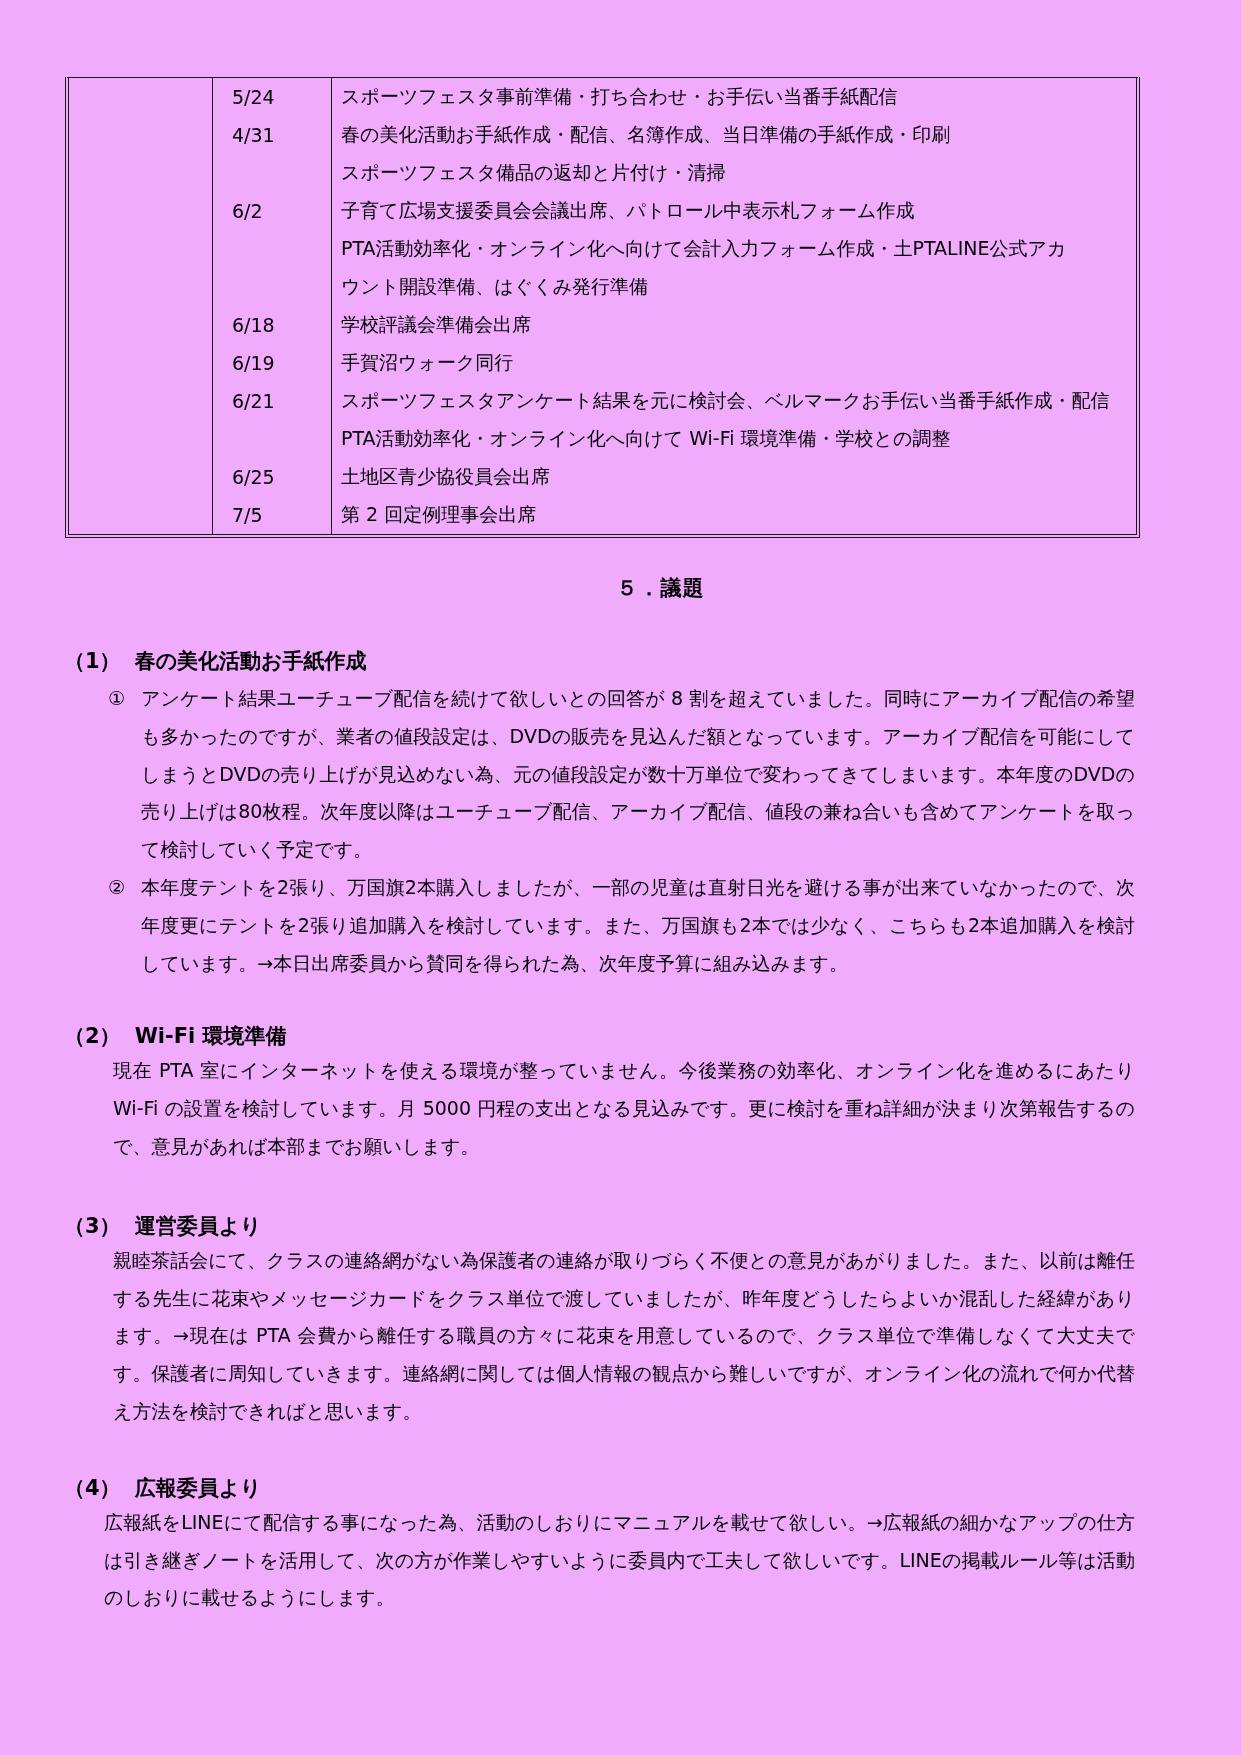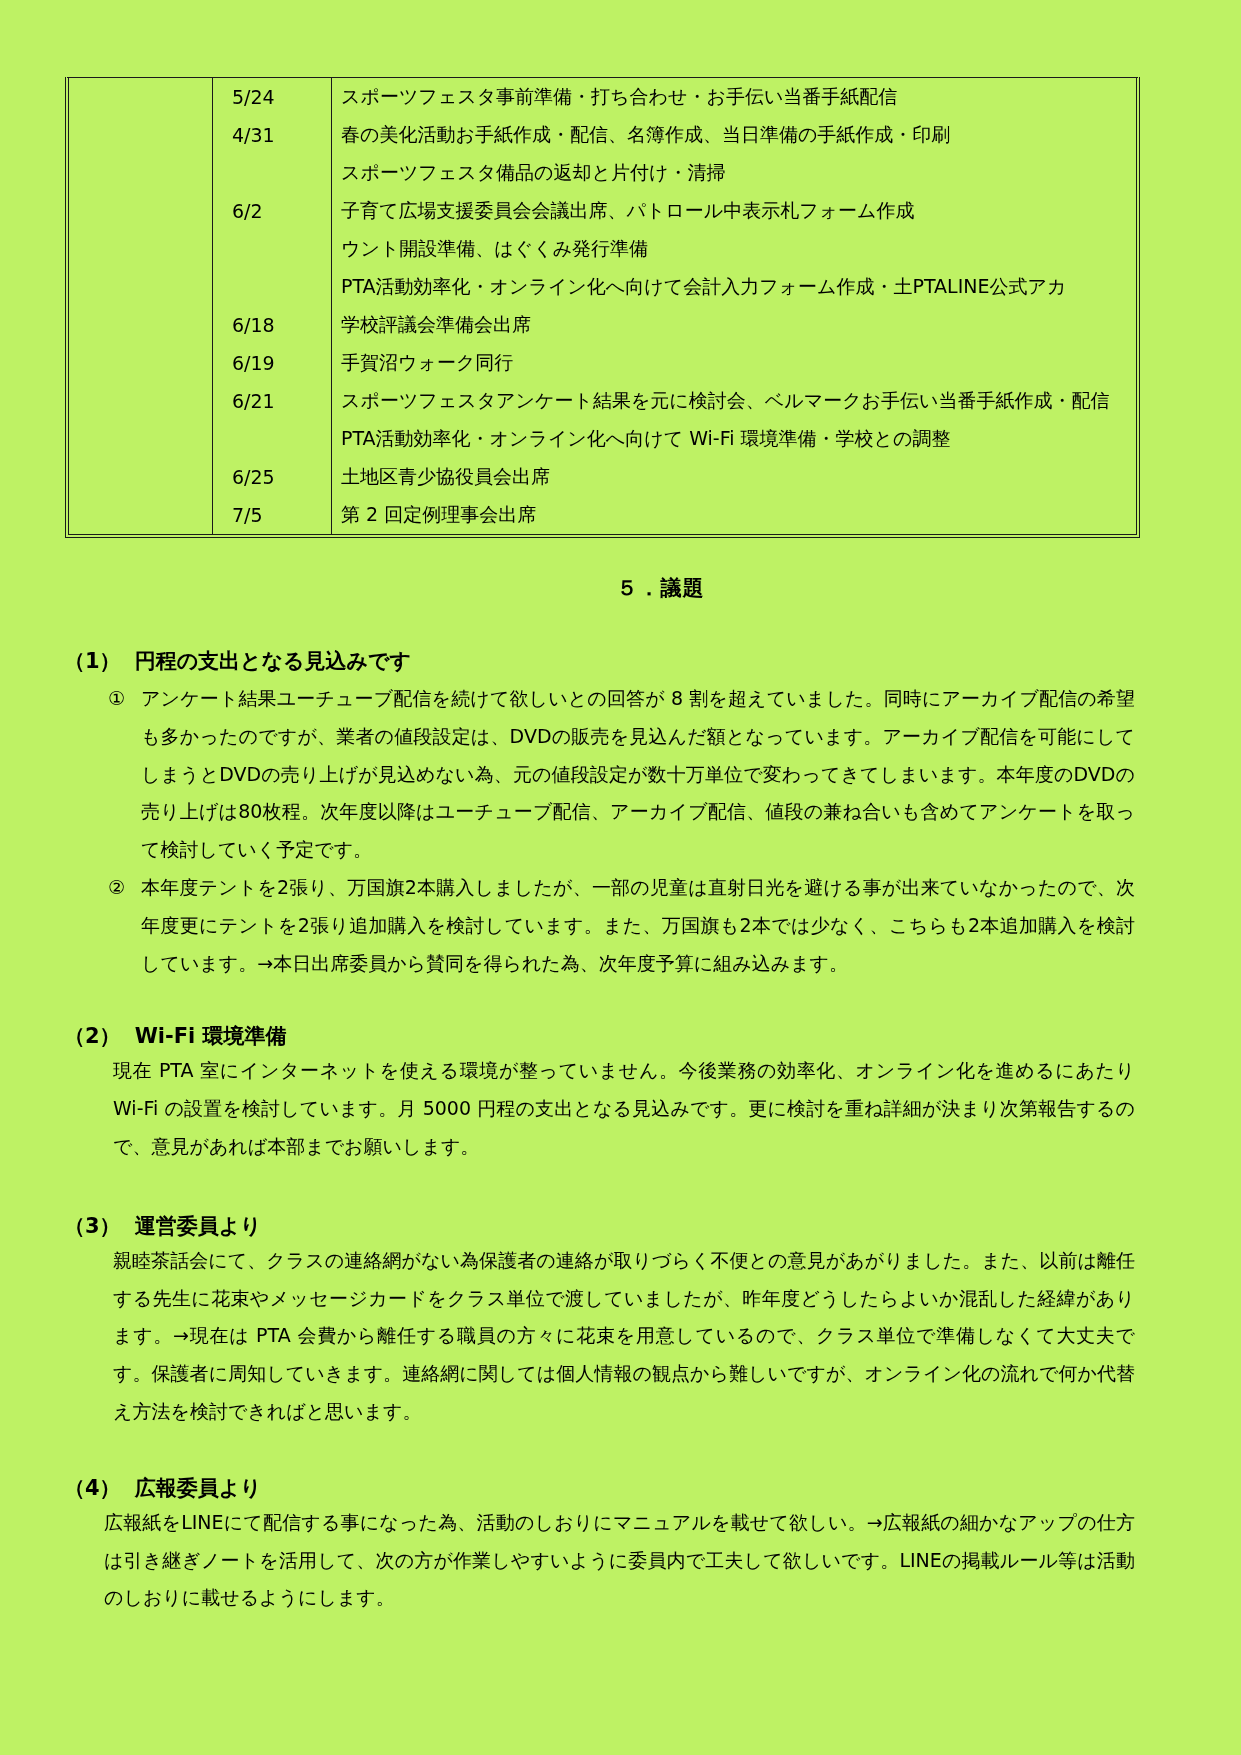--- a/index.html
+++ b/index.html
@@ -1,20 +1,20 @@
 <!DOCTYPE html>
 <html><head>
 <meta charset="utf-8">
 <style>
   html,body { margin:0; padding:0; background:#888; }
   .page {
     position:relative;
     width:1241px; height:1755px;
     margin:0 auto;
-    background:#bef264;
+    background:#f0abfc;
     color:#000000;
     font-family:"DejaVu Sans","Liberation Sans",sans-serif;
     font-size:19px;
     overflow:hidden;
   }
 
   
   .activity-table {
     margin:77px 0 0 65px;
     width:1075px;
@@ -95,26 +95,26 @@
       <div class="t-cell-activity">スポーツフェスタ備品の返却と片付け・清掃</div>
     </div>
     <div class="t-row">
       <div class="t-cell-blank"></div>
       <div class="t-cell-date">6/2</div>
       <div class="t-cell-activity">子育て広場支援委員会会議出席、パトロール中表示札フォーム作成</div>
     </div>
     <div class="t-row">
       <div class="t-cell-blank"></div>
       <div class="t-cell-date"></div>
-      <div class="t-cell-activity">ウント開設準備、はぐくみ発行準備</div>
+      <div class="t-cell-activity">PTA活動効率化・オンライン化へ向けて会計入力フォーム作成・土PTALINE公式アカ</div>
     </div>
     <div class="t-row">
       <div class="t-cell-blank"></div>
       <div class="t-cell-date"></div>
-      <div class="t-cell-activity">PTA活動効率化・オンライン化へ向けて会計入力フォーム作成・土PTALINE公式アカ</div>
+      <div class="t-cell-activity">ウント開設準備、はぐくみ発行準備</div>
     </div>
     <div class="t-row">
       <div class="t-cell-blank"></div>
       <div class="t-cell-date">6/18</div>
       <div class="t-cell-activity">学校評議会準備会出席</div>
     </div>
     <div class="t-row">
       <div class="t-cell-blank"></div>
       <div class="t-cell-date">6/19</div>
       <div class="t-cell-activity">手賀沼ウォーク同行</div>
@@ -139,21 +139,21 @@
       <div class="t-cell-date">7/5</div>
       <div class="t-cell-activity">第 2 回定例理事会出席</div>
     </div>
   </div>
 
   <div class="agenda-title">５．議題</div>
 
   <div>
     <div class="section-head sec1-head">
       <span class="num">（1）</span>
-      <span>円程の支出となる見込みです</span>
+      <span>春の美化活動お手紙作成</span>
     </div>
     <div class="items">
       <div class="item">
         <span class="item-marker">①</span>
         <span class="item-text">アンケート結果ユーチューブ配信を続けて欲しいとの回答が 8 割を超えていました。同時にアーカイブ配信の希望も多かったのですが、業者の値段設定は、DVDの販売を見込んだ額となっています。アーカイブ配信を可能にしてしまうとDVDの売り上げが見込めない為、元の値段設定が数十万単位で変わってきてしまいます。本年度のDVDの売り上げは80枚程。次年度以降はユーチューブ配信、アーカイブ配信、値段の兼ね合いも含めてアンケートを取って検討していく予定です。</span>
       </div>
       <div class="item">
         <span class="item-marker">②</span>
         <span class="item-text">本年度テントを2張り、万国旗2本購入しましたが、一部の児童は直射日光を避ける事が出来ていなかったので、次年度更にテントを2張り追加購入を検討しています。また、万国旗も2本では少なく、こちらも2本追加購入を検討しています。→本日出席委員から賛同を得られた為、次年度予算に組み込みます。</span>
       </div>

